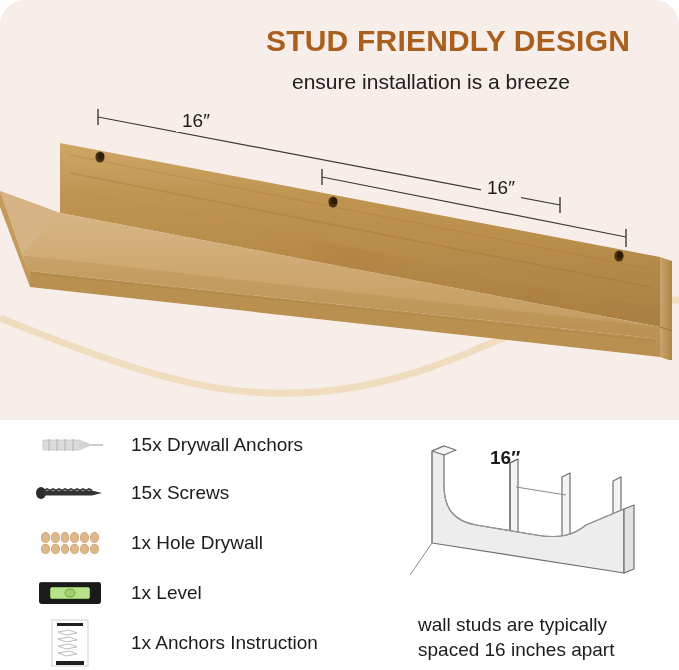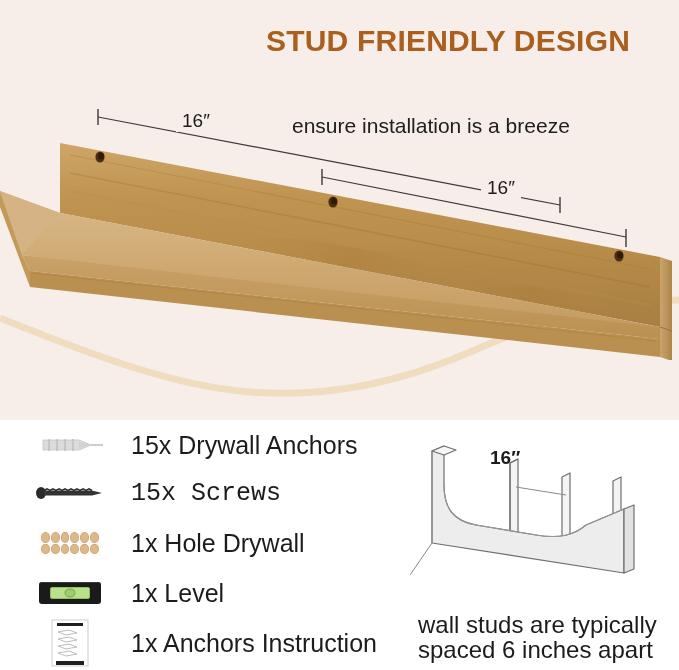--- a/index.html
+++ b/index.html
@@ -3,50 +3,50 @@
 <meta charset="utf-8">
 <style>
   * { margin:0; padding:0; box-sizing:border-box; }
   body {
     width:679px; height:670px;
     font-family:"Liberation Sans", sans-serif;
     background:#ffffff;
     overflow:hidden;
     position:relative;
   }
-  #stage { position:absolute; inset:0; width:679px; height:670px; overflow:hidden; }
+  #stage { position:absolute; inset:0; width:679px; height:670px; overflow:hidden;border-radius:25px; }
 
   
   .bg-upper { position:absolute; left:0; top:0; width:679px; height:420px; }
 
   
   .headline {
     position:absolute; left:266px; top:24px; width:392px;
     font-size:30px; font-weight:bold; letter-spacing:.2px;
     color:#a9601f; white-space:nowrap;
   }
   .subhead {
     position:absolute; left:292px; top:70px; width:368px;
-    font-size:21px; color:#20201f; white-space:nowrap;margin-top:44px;
+    font-size:21px; color:#20201f; white-space:nowrap;
   }
 
   
   .shelf-wrap { position:absolute; left:0; top:95px; width:679px; height:265px; }
 
   
   .parts { position:absolute; left:0; top:418px; width:400px; height:252px; }
   .part-row { position:absolute; left:0; width:400px; height:46px; }
   .part-icon {
     position:absolute; left:22px; top:0; width:96px; height:46px;
     display:flex; align-items:center; justify-content:center;
   }
   .part-label {
     position:absolute; left:131px; top:0; height:46px;
     display:flex; align-items:center;
-    font-size:25px; color:#1c1c1b; white-space:nowrap;
+    font-size:19px; color:#1c1c1b; white-space:nowrap;
   }
 
   
   .sticker-sheet {
     width:62px; height:26px; background:#fdfcfa;
     display:grid; grid-template-columns:repeat(6,1fr); grid-template-rows:repeat(2,1fr);
     gap:1px; padding:2px;
   }
   .sticker-dot { background:#dcb88b; border-radius:50%; border:1px solid #cfa877; }
 
@@ -64,21 +64,21 @@
     content:""; position:absolute; left:50%; top:50%;
     transform:translate(-50%,-50%);
     width:9px; height:7px; border-radius:50%;
     background:#9ecf6a; border:1px solid #7aa84e;
   }
 
   
   .stud-diagram { position:absolute; left:410px; top:425px; width:269px; height:185px; }
   .stud-caption {
     position:absolute; left:418px; top:612px; width:261px;
-    font-size:24px; line-height:25px; color:#1c1c1b;
+    font-size:19px; line-height:25px; color:#1c1c1b;
   }
 </style>
 </head>
 <body>
 
 <div id="stage">
 
   <div class="bg-upper">
     <svg width="679" height="420" viewBox="0 0 679 420">
       <defs>
@@ -192,21 +192,21 @@
         <svg width="70" height="20" viewBox="0 0 70 20">
           <path d="M8,5 L44,5 L56,10 L44,15 L8,15 Z" fill="#dcdcdc" stroke="#c4c4c4" stroke-width=".8"></path>
           <path d="M14,4 L14,16 M22,4 L22,16 M30,4 L30,16 M38,4 L38,16" stroke="#bdbdbd" stroke-width="1.4"></path>
           <path d="M44,7 L58,10 L44,13 Z" fill="#d2d2d2"></path>
           <path d="M56,10 L68,10" stroke="#cccccc" stroke-width="2"></path>
         </svg>
       </div>
       <div class="part-label">15x Drywall Anchors</div>
     </div>
 
-    <div class="part-row" style="top:52px;font-family:Liberation Mono, monospace;">
+    <div class="part-row" style="top:52px;">
       <div class="part-icon">
         <svg width="72" height="16" viewBox="0 0 72 16">
           <ellipse cx="7" cy="8" rx="5" ry="6" fill="#2b2b2b"></ellipse>
           <rect x="10" y="5.5" width="48" height="5" fill="#343434"></rect>
           <path d="M10,5.5 l3,-1.6 l3,1.6 l3,-1.6 l3,1.6 l3,-1.6 l3,1.6 l3,-1.6 l3,1.6 l3,-1.6 l3,1.6 l3,-1.6 l3,1.6 l3,-1.6 l3,1.6 l3,-1.6 l3,1.6" stroke="#2b2b2b" stroke-width="1.5" fill="none"></path>
           <path d="M58,5.5 L68,8 L58,10.5 Z" fill="#343434"></path>
         </svg>
       </div>
       <div class="part-label">15x Screws</div>
     </div>
@@ -296,16 +296,16 @@
       <g>
         <line x1="106" y1="62" x2="156" y2="70" stroke="#8a8a8a" stroke-width="1"></line>
       </g>
     </svg>
 
     <div style="position:absolute;left:80px;top:22px;font-size:19px;font-weight:bold;color:#1c1c1b;">16″</div>
   </div>
 
   <div class="stud-caption">
     <div>wall studs are typically</div>
-    <div>spaced 6 inches apart</div>
+    <div>spaced 16 inches apart</div>
   </div>
 
 </div>
 
 </body></html>

